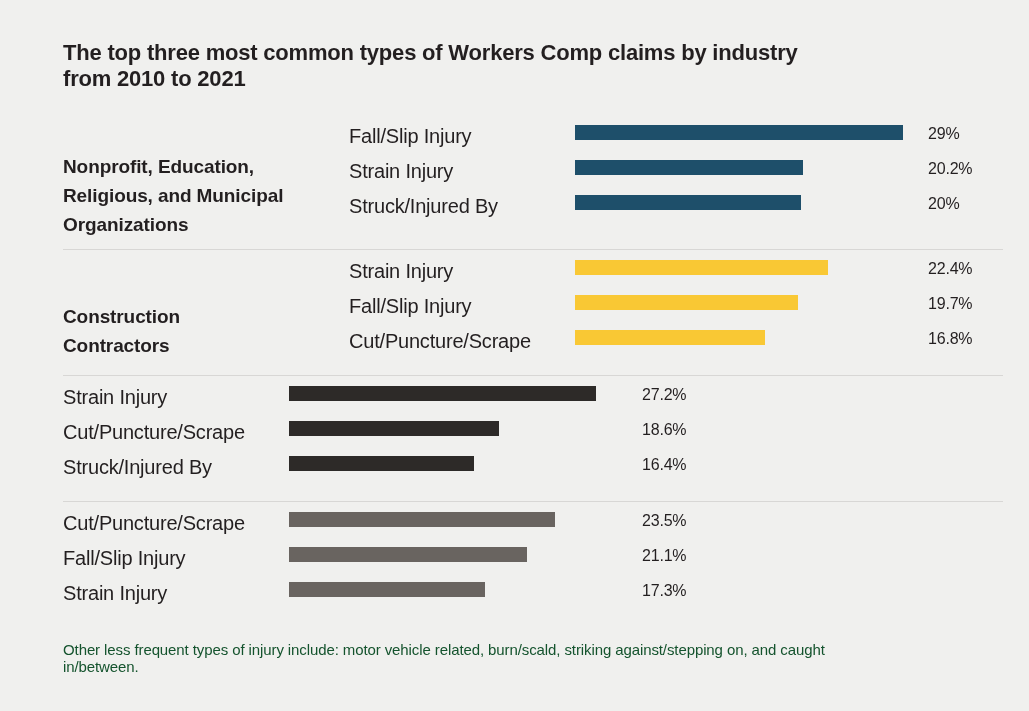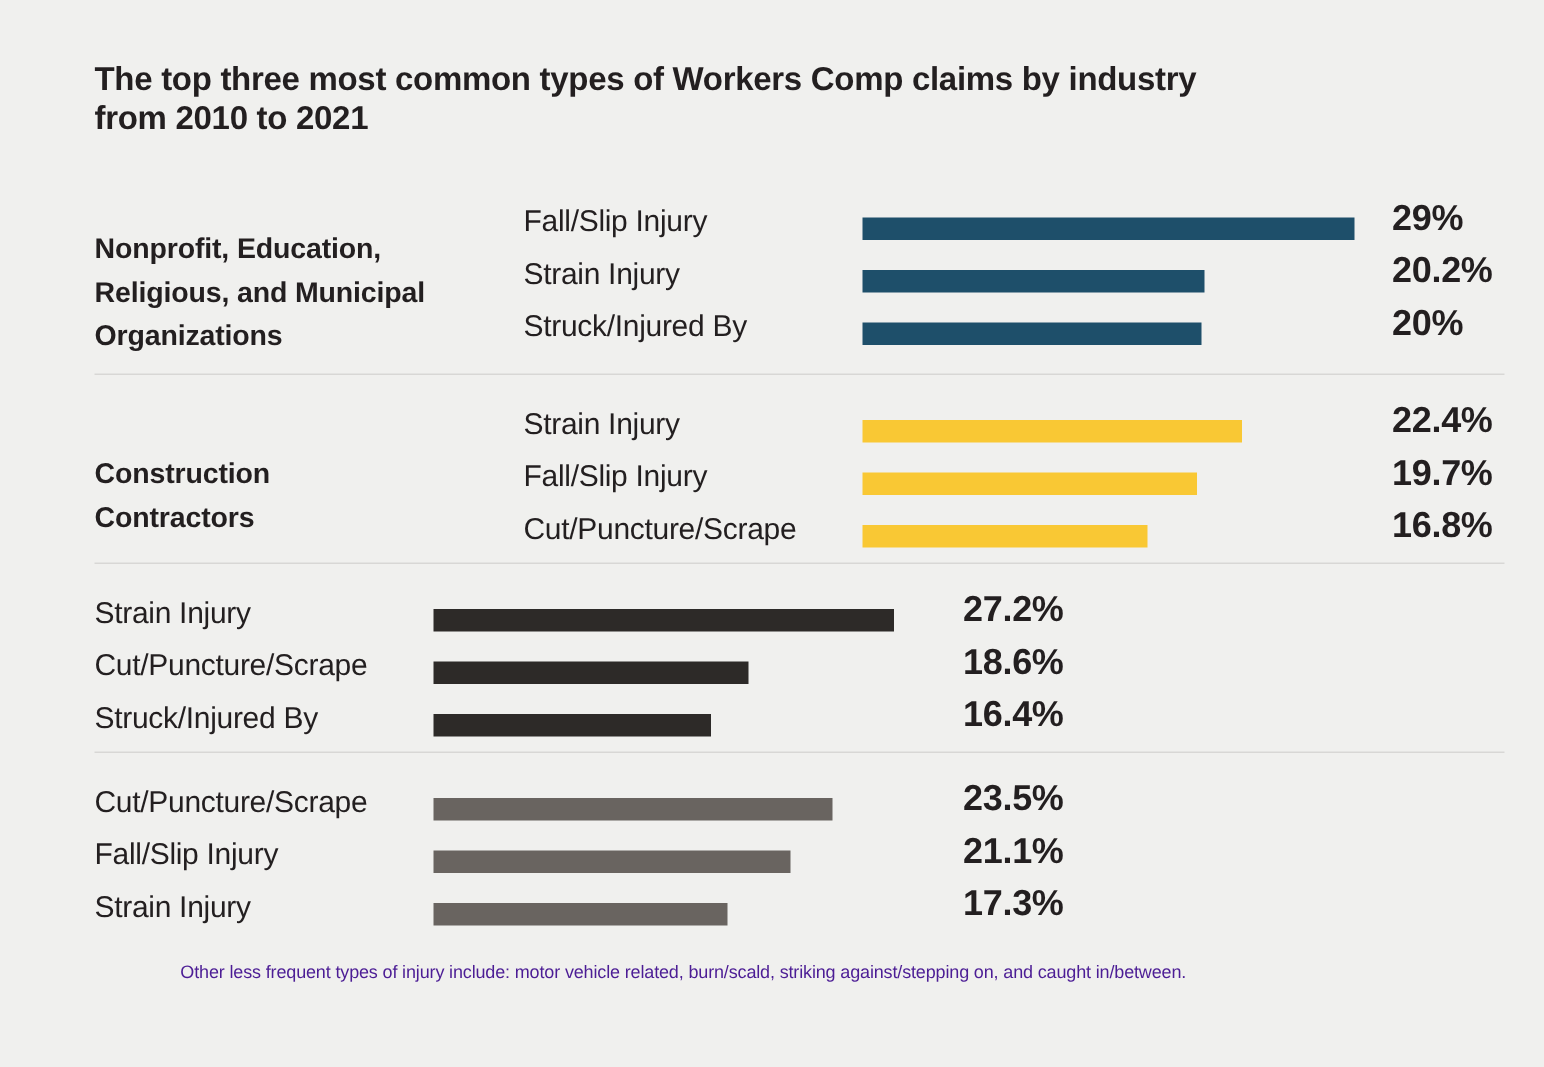--- a/index.html
+++ b/index.html
@@ -53,46 +53,44 @@
     white-space: pre-line;
     letter-spacing: -0.1px;
     margin-top: 36px;
   }
   .rows {
     flex: 1 1 auto;
   }
   .row {
     height: 35px;
     display: flex;
-    align-items: flex-end;
+    align-items: flex-start;
   }
   .claim {
     width: 226px;
     flex: 0 0 226px;
     font-size: 20px;
     letter-spacing: -0.2px;
   }
   .bar-track {
     width: 353px;
     flex: 0 0 353px;
   }
   .bar {
     height: 15px;
   }
   .value {
-    font-size: 24px;
+    font-size: 16px;
     letter-spacing: -0.2px;
-    font-weight: bold;
   }
   .footnote {
     margin-top: 14px;
-    font-size: 12px;
+    font-size: 15px;
     letter-spacing: -0.1px;
-    color: #4c1d95;
-    text-align: center;
+    color: #14532d;
   }
 </style>
 </head>
 <body>
 
 <div class="wrap">
   <h1 class="title">The top three most common types of Workers Comp claims by industry from 2010 to 2021</h1>
 
   <div class="groups">
   <section class="group">

